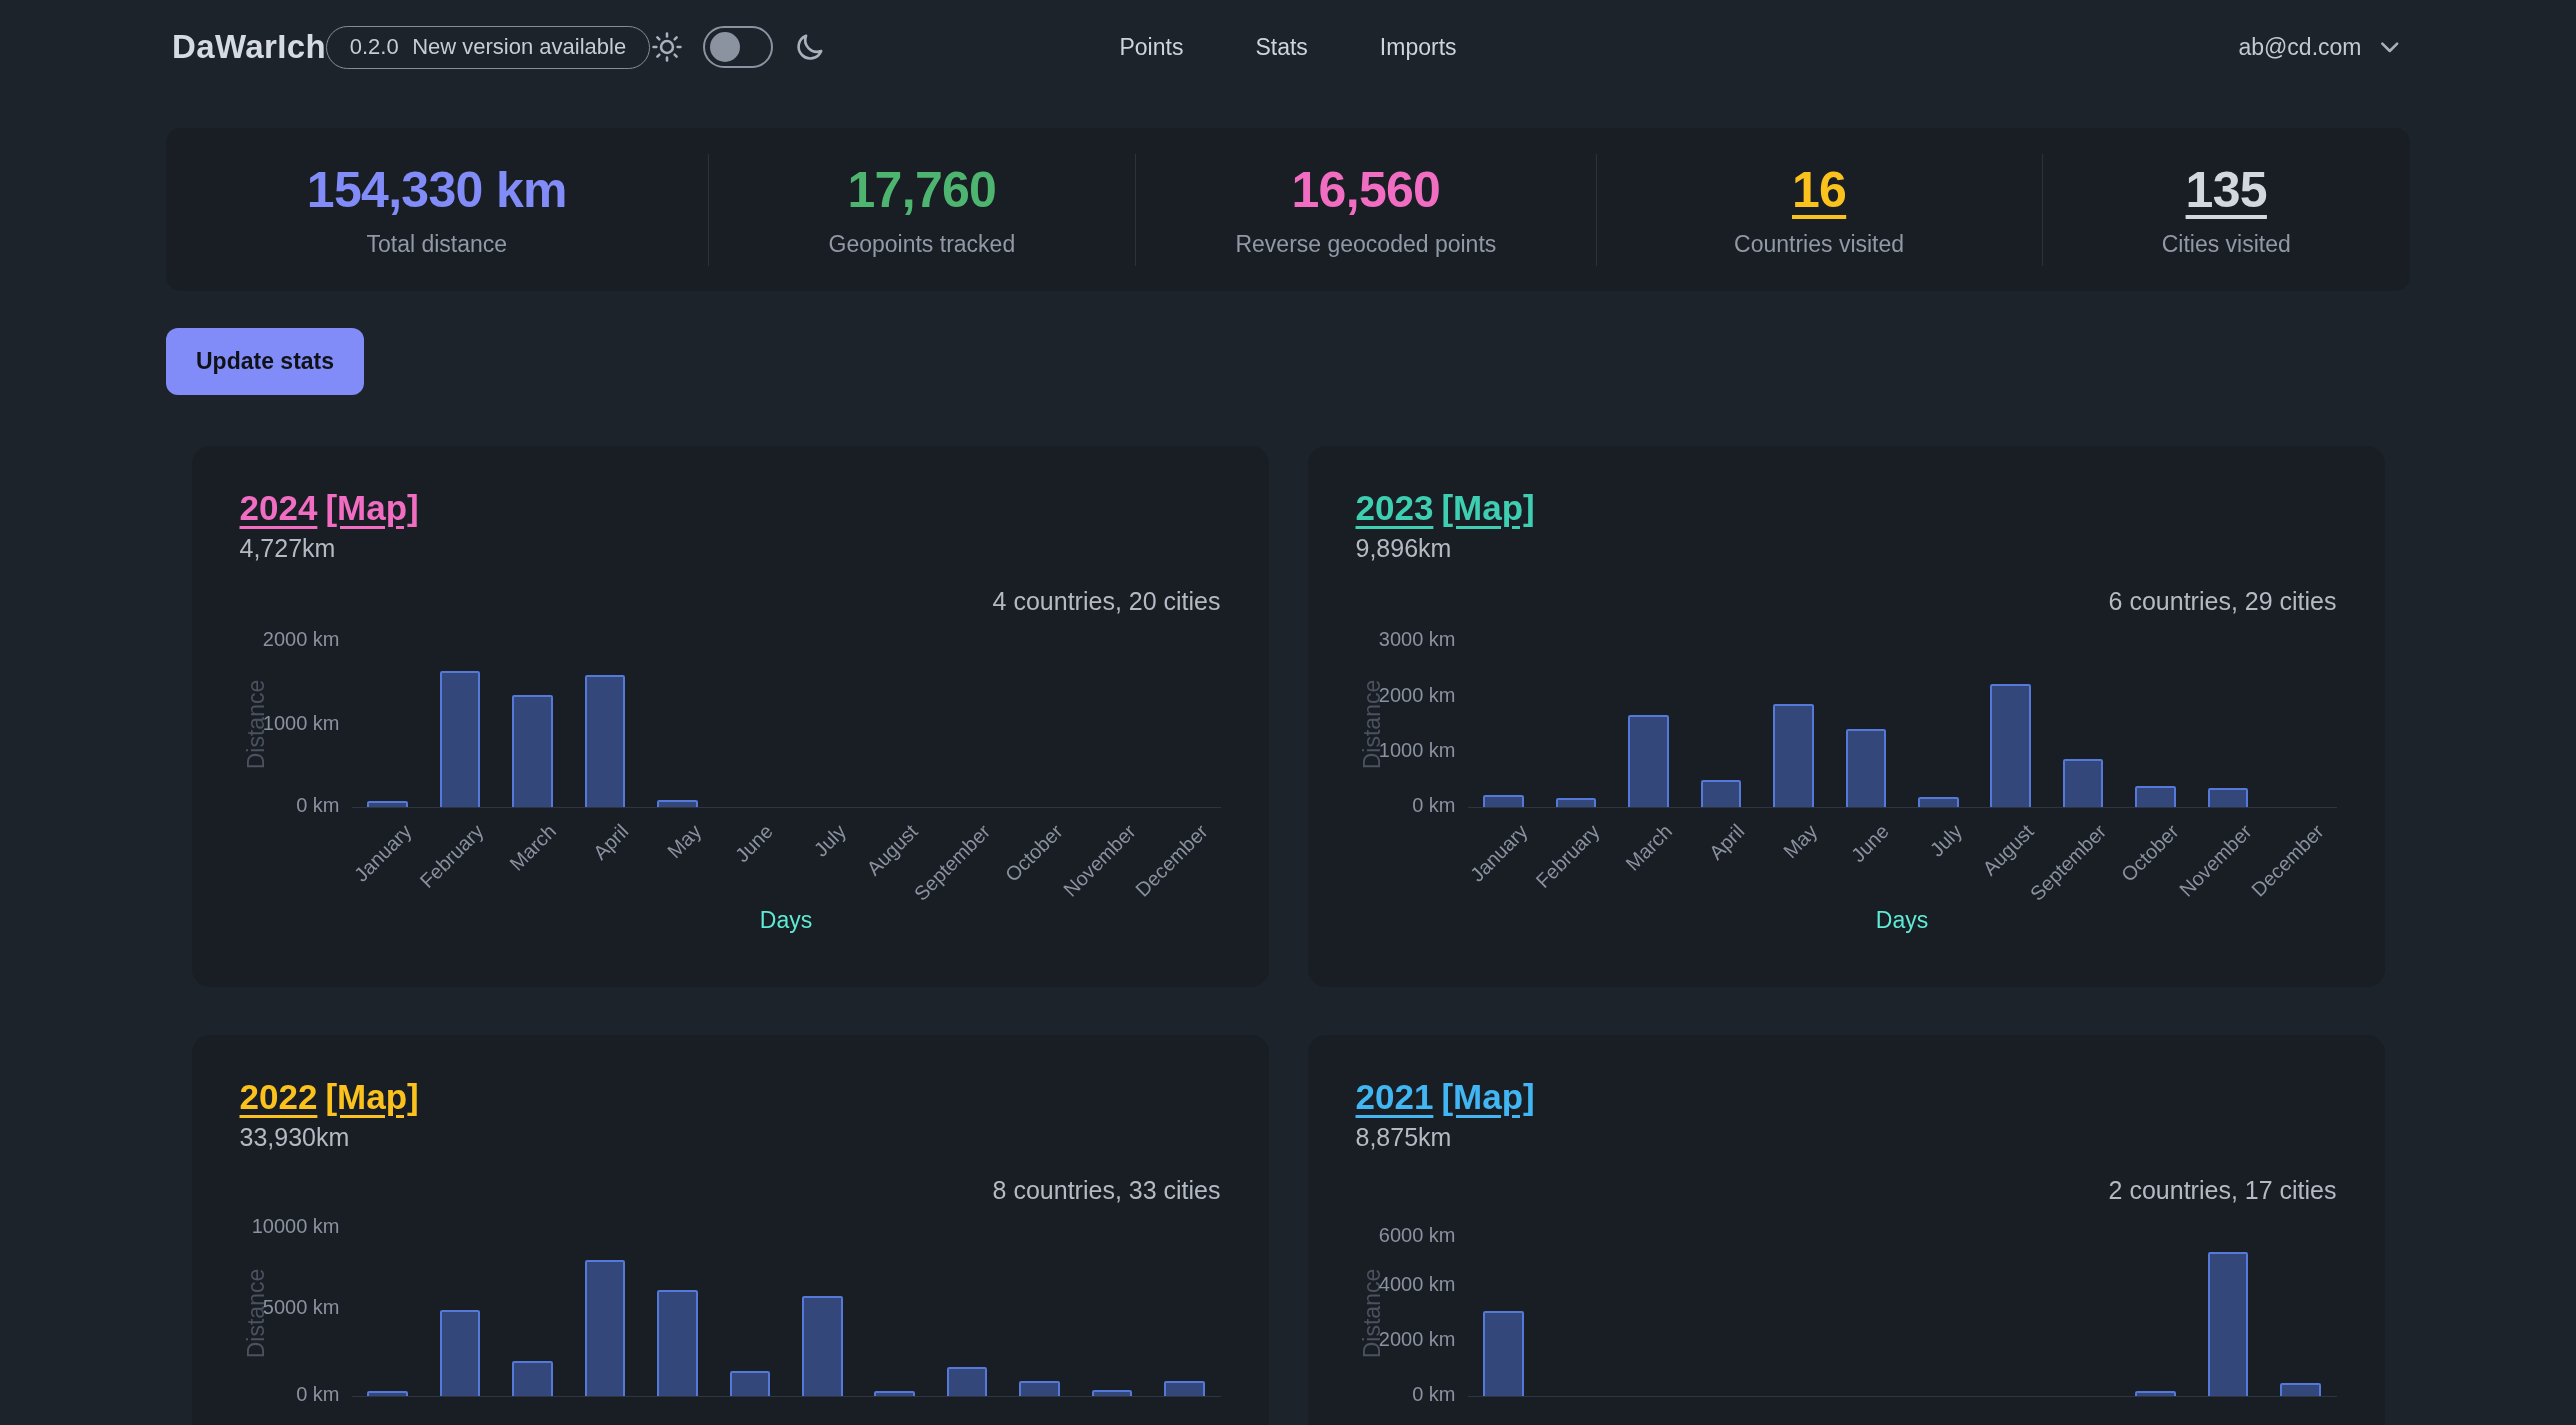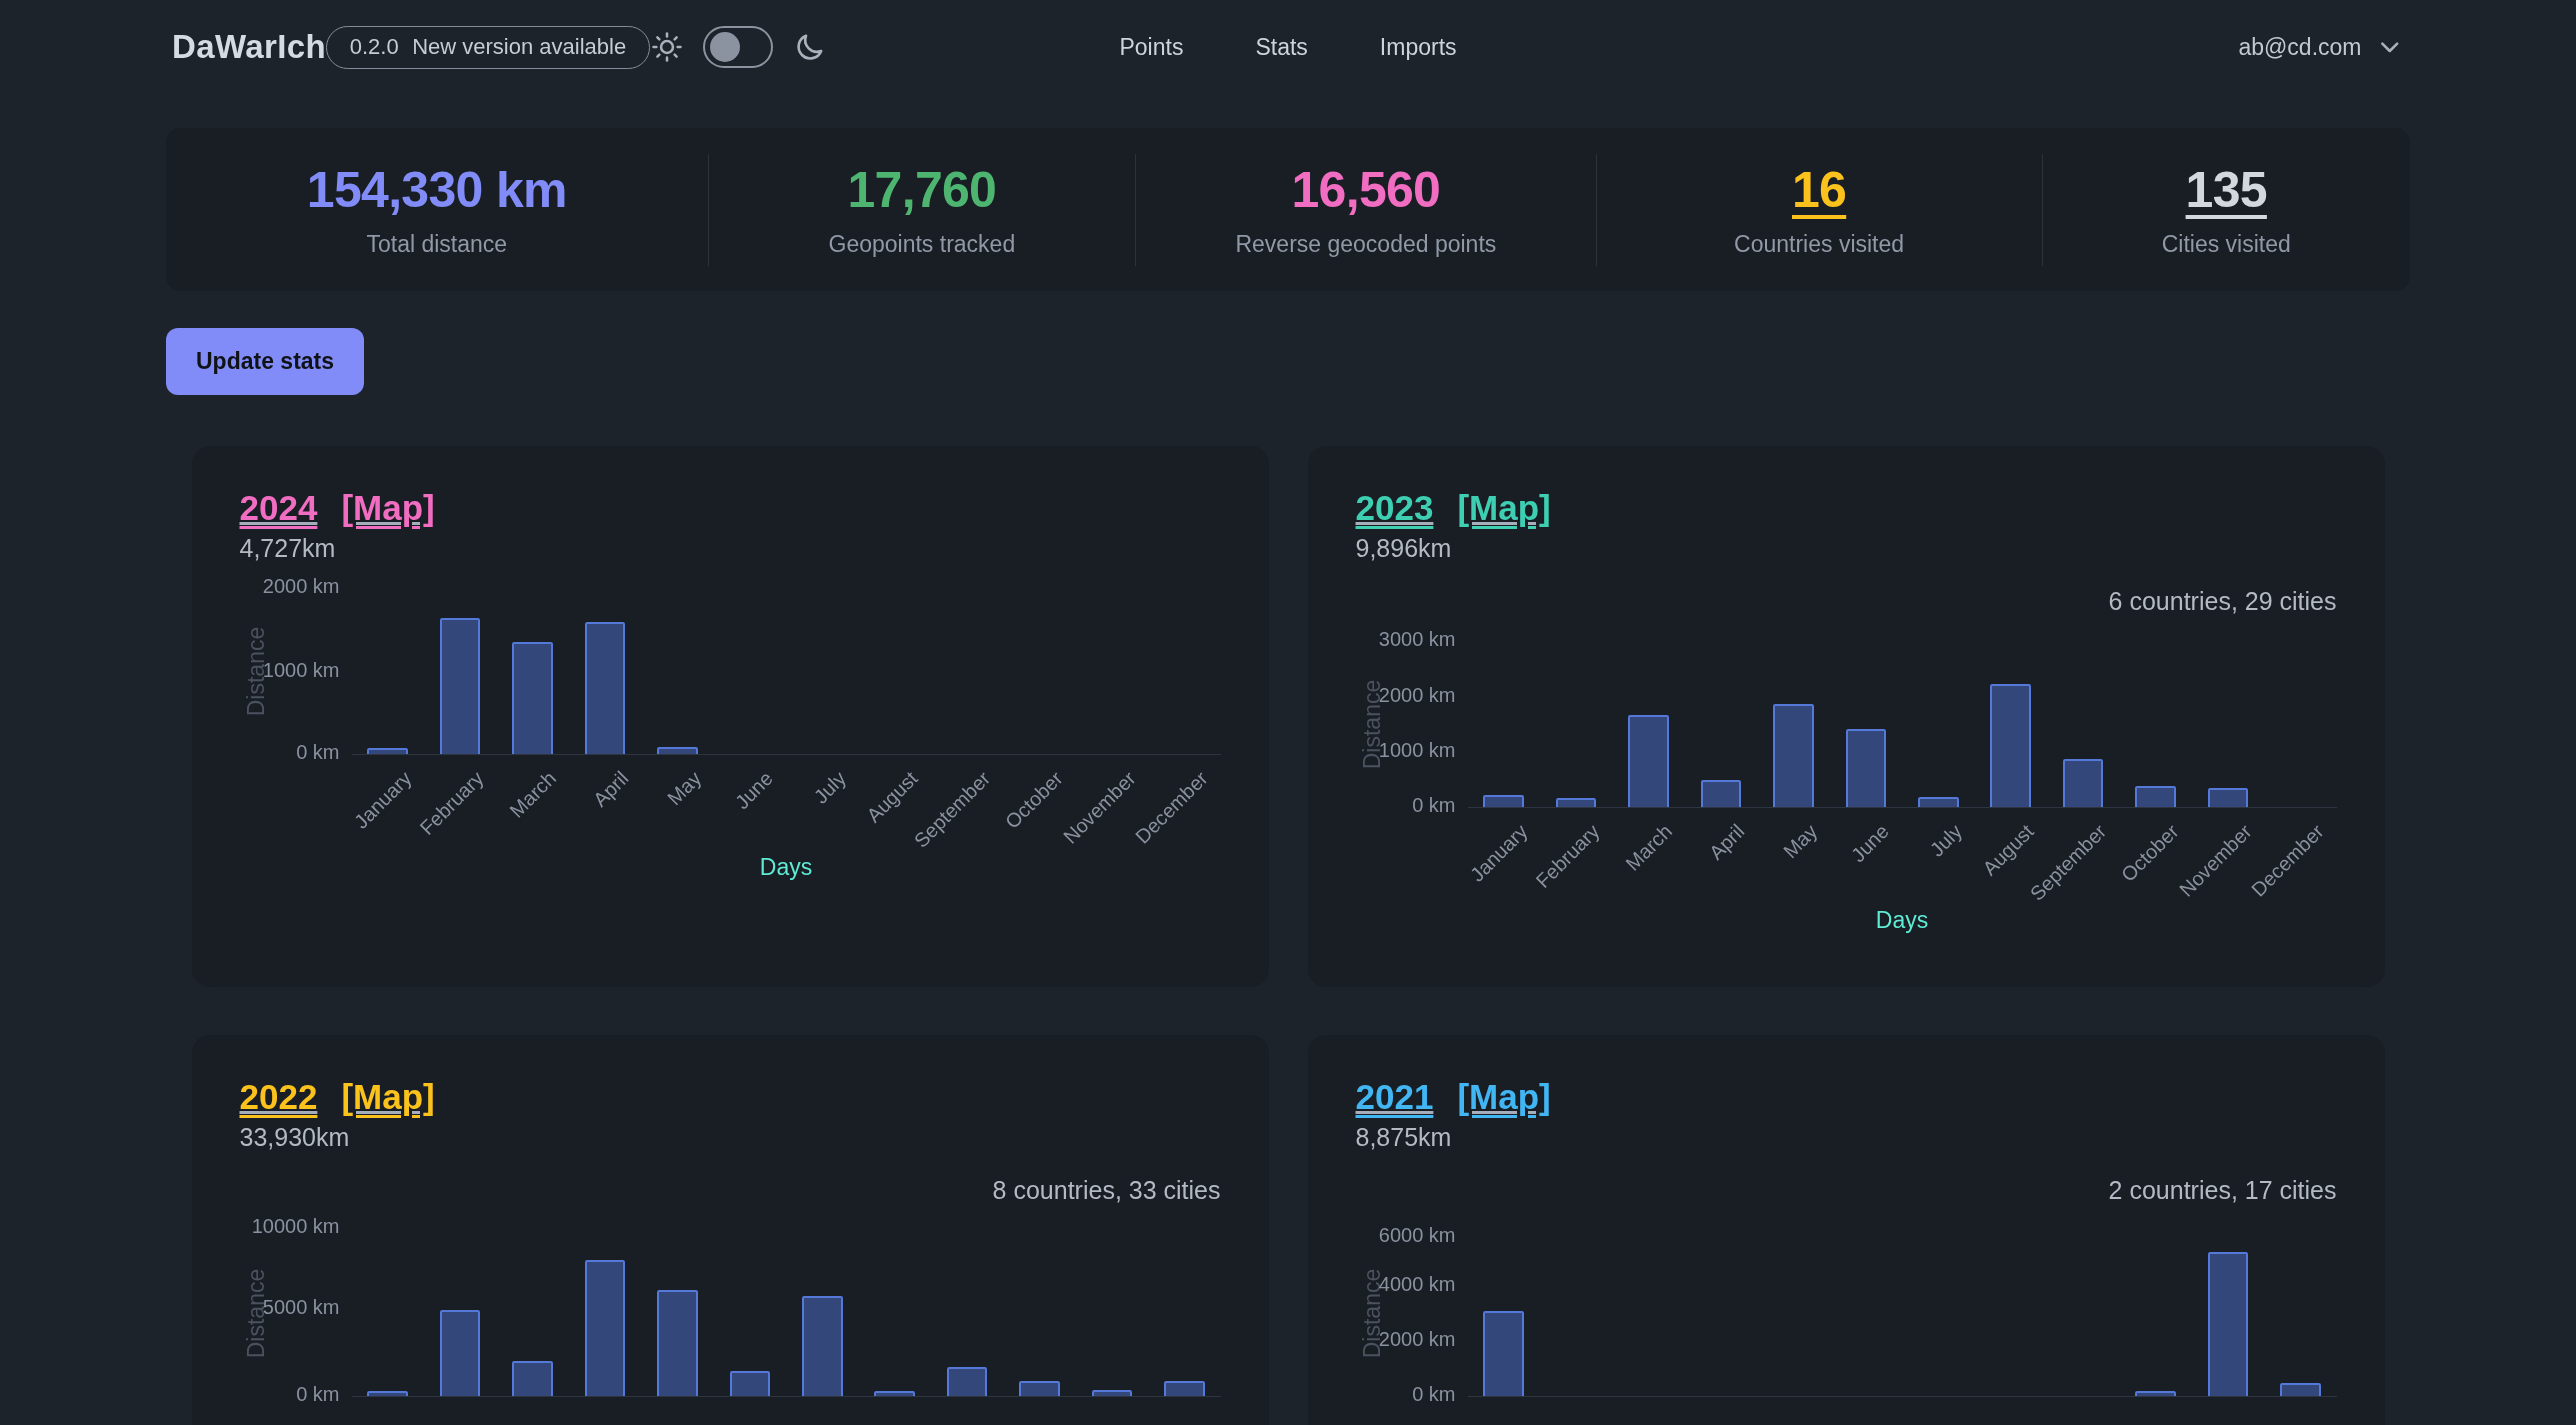--- a/index.html
+++ b/index.html
@@ -62,21 +62,21 @@
   
   .cards {
     margin:51px 25.5px 0 25.5px;
     display:grid; grid-template-columns:1fr 1fr;
     column-gap:39px; row-gap:48px;
   }
   .card {
     background:#191e24; border-radius:18px;
     padding:42px 48px 30px 48px; height:541px; overflow:hidden;
   }
-  .year-links { display:flex; gap:24px; align-items:baseline;text-decoration:underline; }
+  .year-links { display:flex; gap:8px; align-items:baseline; }
   .year-links a {
     font-size:35px; font-weight:700;
     text-decoration:underline; text-decoration-thickness:3px; text-underline-offset:6px;
     cursor:pointer;
   }
   .year-distance { margin-top:6px; font-size:25px; color:#b4bac4; }
   .year-summary { margin-top:24px; font-size:25px; color:#b4bac4; text-align:right; }
   
   .chart {
     margin-top:25.5px;
@@ -196,20 +196,21 @@
   <button class="update-btn">Update stats</button>
 
   
   <div class="cards">
   <div class="card">
     <div class="year-links">
       <a style="color: rgb(240, 109, 194);">2024</a>
       <a style="color: rgb(240, 109, 194);">[Map]</a>
     </div>
     <div class="year-distance">4,727km</div>
+    <div class="year-summary">4 countries, 20 cities</div>
     <div class="chart">
       <div class="y-title">
             <span>Distance</span>
           </div>
       <div class="y-ticks">
             <span class="ytick" style="bottom: 157px;">2000 km</span>
             <span class="ytick" style="bottom: 73px;">1000 km</span>
             <span class="ytick" style="bottom: -9.7px;">0 km</span>
           </div>
       <div class="plot">

